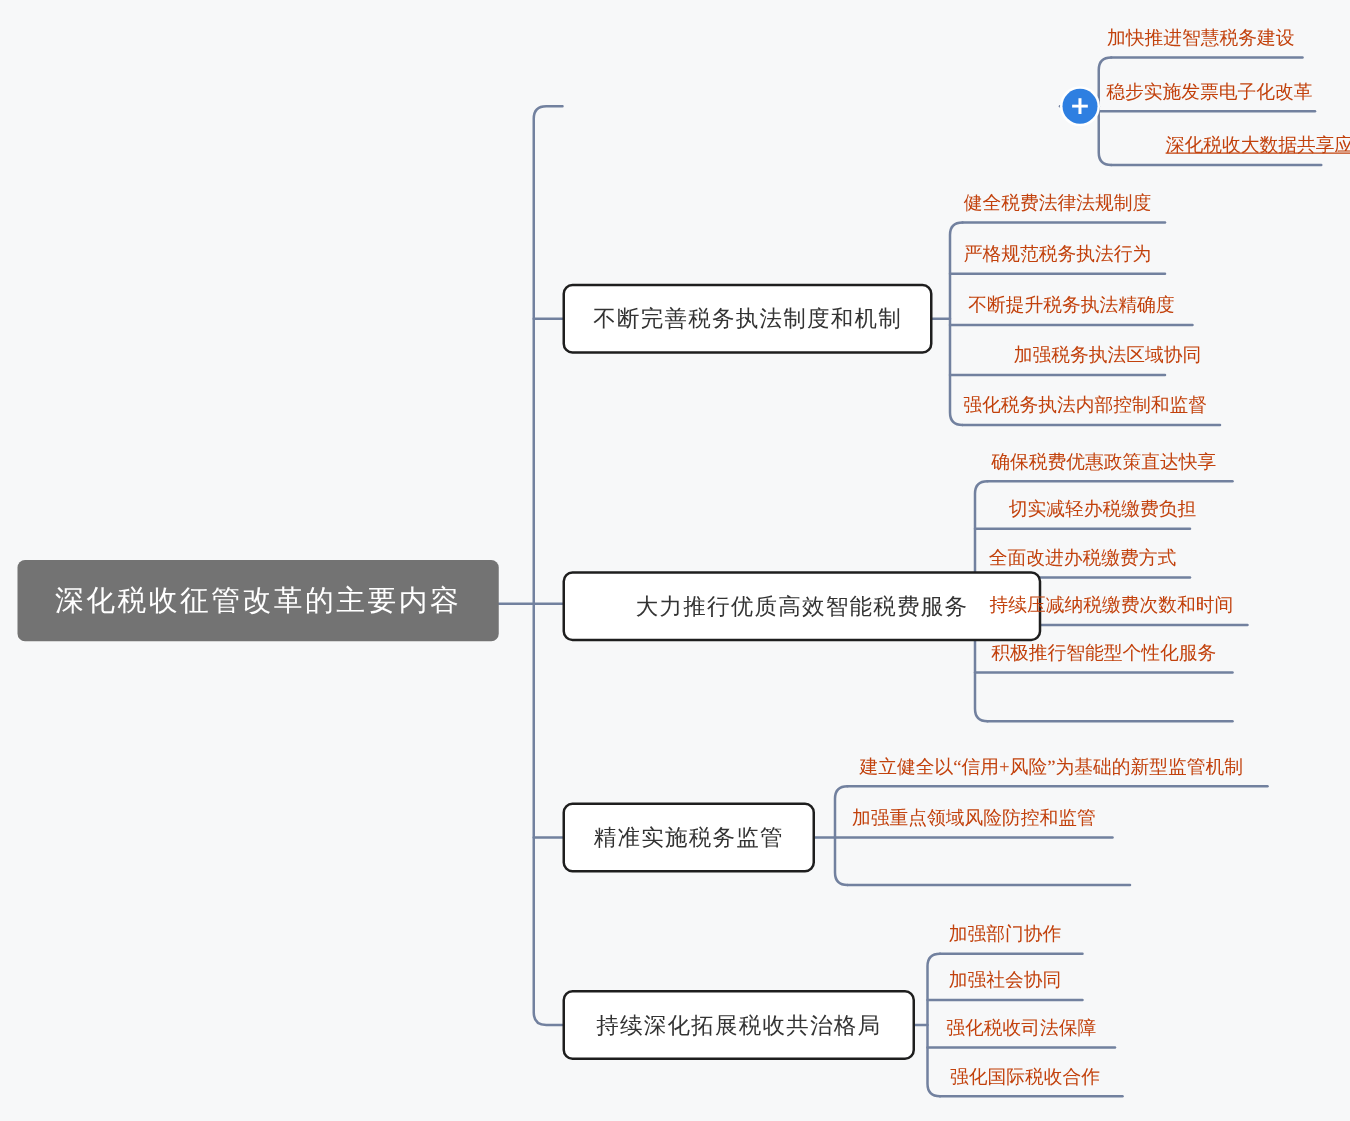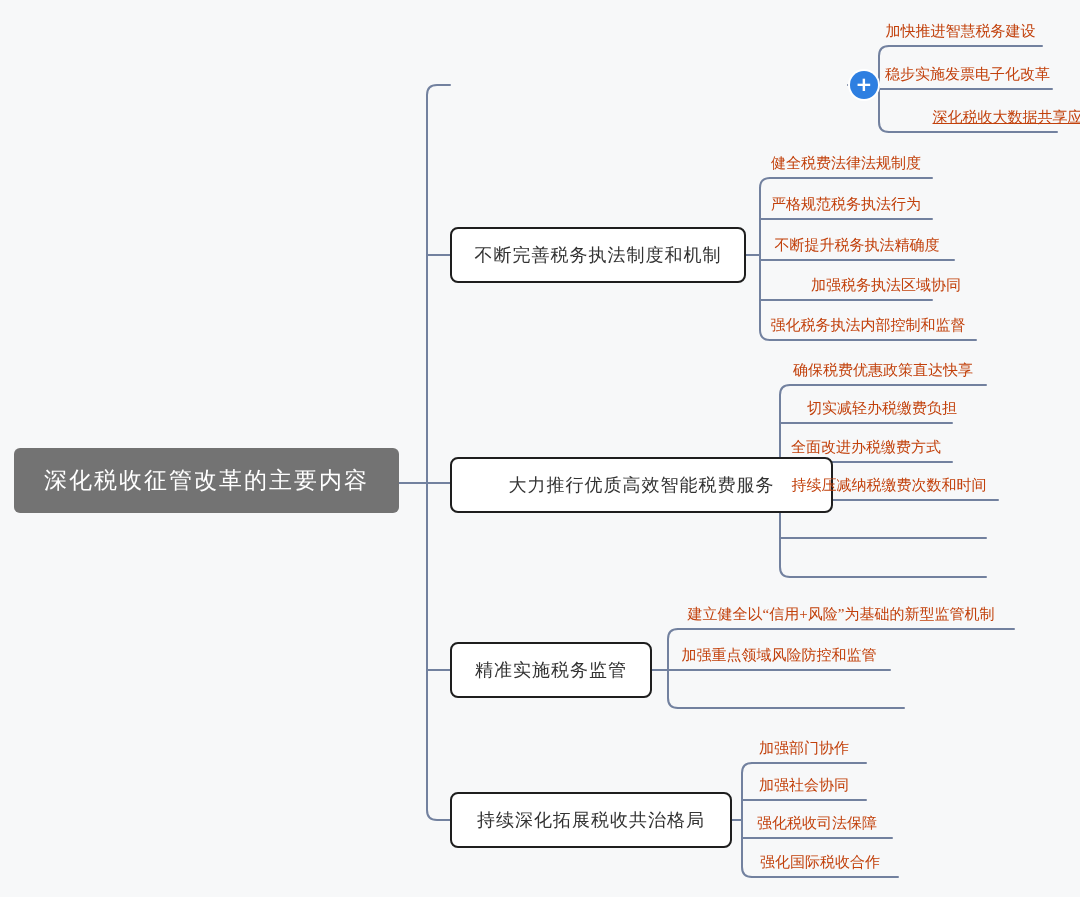--- a/index.html
+++ b/index.html
@@ -151,20 +151,21 @@
   <div class="subtopic" style="left:766px;top:151px;width:160px;">健全税费法律法规制度</div>
   <div class="subtopic" style="left:766px;top:192px;width:160px;">严格规范税务执法行为</div>
   <div class="subtopic" style="left:766px;top:233px;width:182px;">不断提升税务执法精确度</div>
   <div class="subtopic" style="left:766px;top:273px;width:160px;margin-left:40px;">加强税务执法区域协同</div>
   <div class="subtopic" style="left:766px;top:313px;width:204px;">强化税务执法内部控制和监督</div>
 
   <div class="subtopic" style="left:786px;top:358px;width:194px;">确保税费优惠政策直达快享</div>
   <div class="subtopic" style="left:786px;top:396px;width:160px;margin-left:16px;">切实减轻办税缴费负担</div>
   <div class="subtopic" style="left:786px;top:435px;width:160px;">全面改进办税缴费方式</div>
   <div class="subtopic" style="left:786px;top:473px;width:206px;">持续压减纳税缴费次数和时间</div>
+  <div class="subtopic" style="left:786px;top:511px;width:194px;">积极推行智能型个性化服务</div>
 
   <div class="subtopic" style="left:674px;top:602px;width:334px;">建立健全以“信用+风险”为基础的新型监管机制</div>
   <div class="subtopic" style="left:674px;top:643px;width:210px;">加强重点领域风险防控和监管</div>
 
   <div class="subtopic" style="left:748px;top:736px;width:112px;">加强部门协作</div>
   <div class="subtopic" style="left:748px;top:773px;width:112px;">加强社会协同</div>
   <div class="subtopic" style="left:748px;top:811px;width:138px;">强化税收司法保障</div>
   <div class="subtopic" style="left:748px;top:850px;width:144px;">强化国际税收合作</div>
 
 </div>

